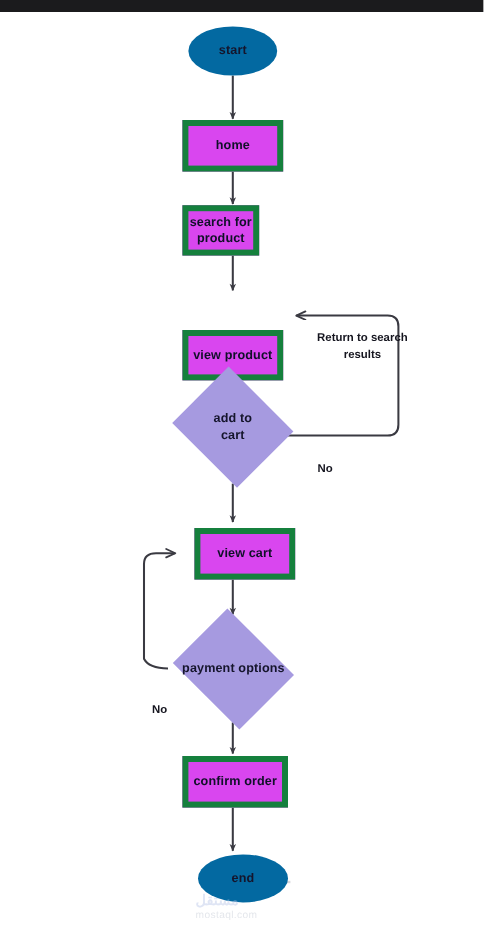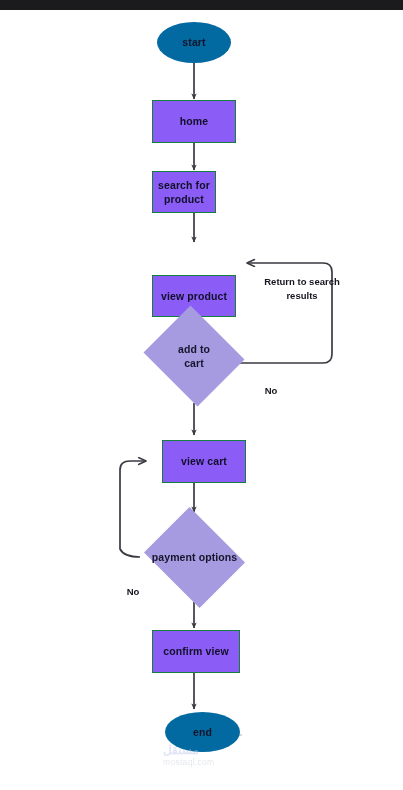--- a/index.html
+++ b/index.html
@@ -43,23 +43,23 @@
     font-weight: bold;
     font-size: 10.5px;
     line-height: 1.35;
     color: #16162b;
     letter-spacing: 0.1px;
     z-index: 3;
   }
 
   
   .proc {
-    background: #8b5cf6;
+    background: #d946ef;
     color: #101028;
-    border: 1px solid #15803d;
+    border: 5px solid #15803d;
   }
 
   
   .term {
     background: #0369a1;
     border-radius: 50%;
     color: #15152c;
   }
 
   
@@ -197,21 +197,21 @@
 <div class="node proc" style="left:152px; top:440px; width:84px; height:43px;margin-left:10px;">
   <span class="lbl">view cart</span>
 </div>
 
 <div class="node decision" style="left:139px; top:512px; width:111px; height:91px;text-align:right;">
   <div class="dia-shape"></div>
   <span class="dia-label">payment options</span>
 </div>
 
 <div class="node proc" style="left:152px; top:630px; width:88px; height:43px;">
-  <span class="lbl">confirm view</span>
+  <span class="lbl">confirm order</span>
 </div>
 
 <div class="node term" style="left:165px; top:712px; width:75px; height:40px;">
   <span class="lbl">end</span>
 </div>
 
 <div class="edge-label" style="left:244px; top:232px; width:116px; white-space:pre-line;">Return to search
 results</div>
 
 <div class="edge-label" style="left:258px; top:341px; width:26px;">No</div>

